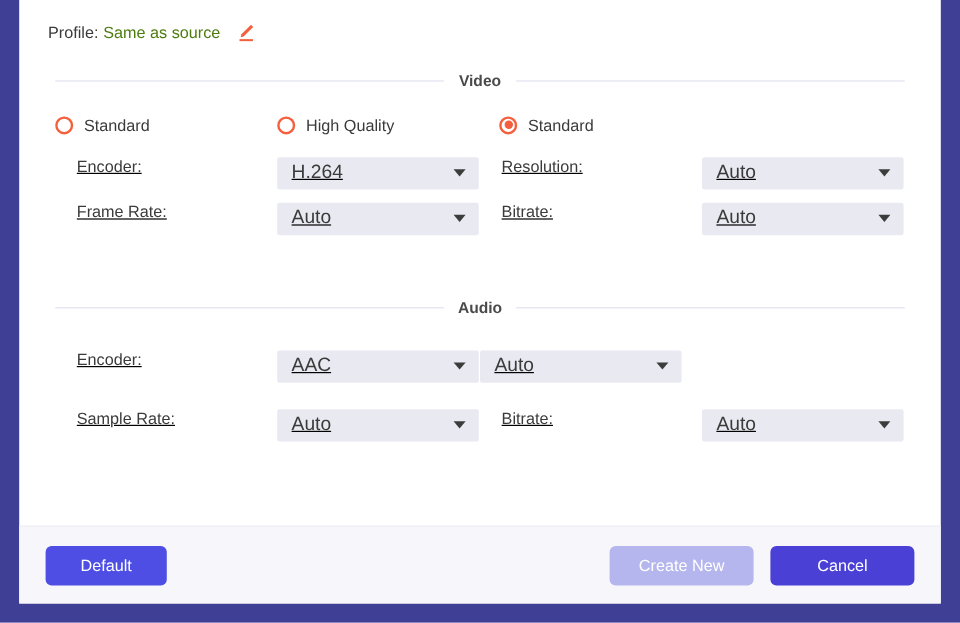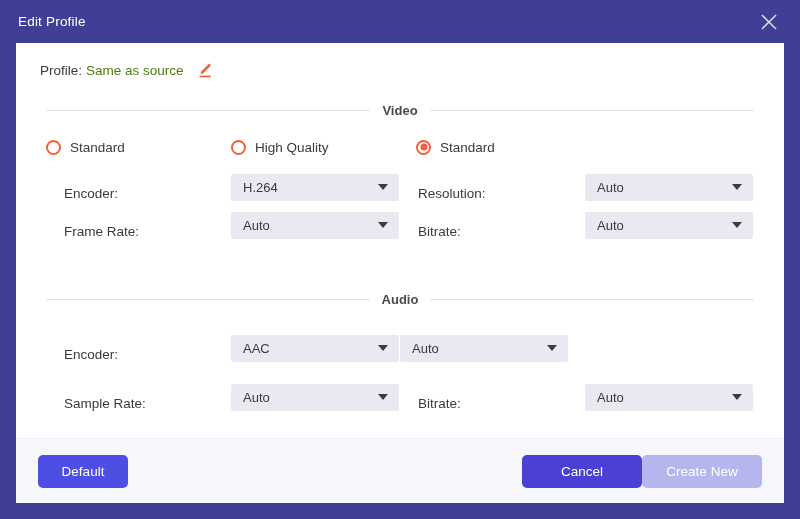--- a/index.html
+++ b/index.html
@@ -158,39 +158,40 @@
   .radio-opt.opt-0 { width: 185px; }
   .radio-opt.opt-1 { width: 185px; }
 
   .field-row {
     display: flex;
     align-items: center;
     height: 38px;
   }
   .field-cell {
     display: flex;
-    align-items: flex-end;
+    align-items: flex-start;
     flex: 1 1 50%;
+    text-decoration: underline;
   }
   .field-cell .field-label {
     width: 185px;
     font-size: 13.5px;
     color: #3a3a3a;
     padding-left: 18px;
   }
   .select {
     position: relative;
     width: 168px;
     height: 27px;
     background: #e9e9f1;
     border-radius: 2px;
     display: flex;
     align-items: center;
     padding: 0 26px 0 12px;
-    font-size: 13px;
+    font-size: 16px;
     color: #3a3a3a;
     cursor: pointer;
     user-select: none;
   }
   .select .caret {
     position: absolute;
     right: 11px;
     top: 50%;
     transform: translateY(-50%);
     width: 0; height: 0;
@@ -216,39 +217,30 @@
     border-radius: 5px;
     border: none;
     font-family: "Liberation Sans", sans-serif;
     font-size: 13.5px;
     color: #ffffff;
     cursor: pointer;
     display: inline-flex;
     align-items: center;
     justify-content: center;
   }
-  .btn-default { width: 90px; background: #4e4ee4; }
+  .btn-default { width: 101px; background: #4e4ee4; }
   .btn-create  { width: 120px; background: #b6b6ee; cursor: default; }
   .btn-cancel  { width: 120px; background: #4a40d6; margin-left: 14px; }
   .footer-right { display: flex; align-items: center; }
 </style>
 </head>
 <body>
 
 <div class="window">
 
-  <div class="titlebar">
-    <span class="titlebar-title">Edit Profile</span>
-    <span class="close-btn">
-      <svg width="20" height="20" viewBox="0 0 20 20" aria-hidden="true">
-        <line x1="3" y1="3" x2="17" y2="17" stroke="#d6d6e8" stroke-width="1.6"></line>
-        <line x1="17" y1="3" x2="3" y2="17" stroke="#d6d6e8" stroke-width="1.6"></line>
-      </svg>
-    </span>
-  </div>
 
   <div class="panel-wrap">
     <div class="panel">
 
       <div class="content">
 
         <div class="profile-row">
           <span class="profile-label">Profile:</span>
           <span class="profile-value">Same as source</span>
           <span class="edit-icon">
@@ -361,21 +353,21 @@
               </div>
             </div>
           </div>
         </div>
 
       </div>
 
       <div class="footer">
         <button class="btn btn-default">Default</button>
         <div class="footer-right">
+          <button class="btn btn-create">Create New</button>
           <button class="btn btn-cancel">Cancel</button>
-          <button class="btn btn-create">Create New</button>
         </div>
       </div>
 
     </div>
   </div>
 
 </div>
 
 </body></html>

